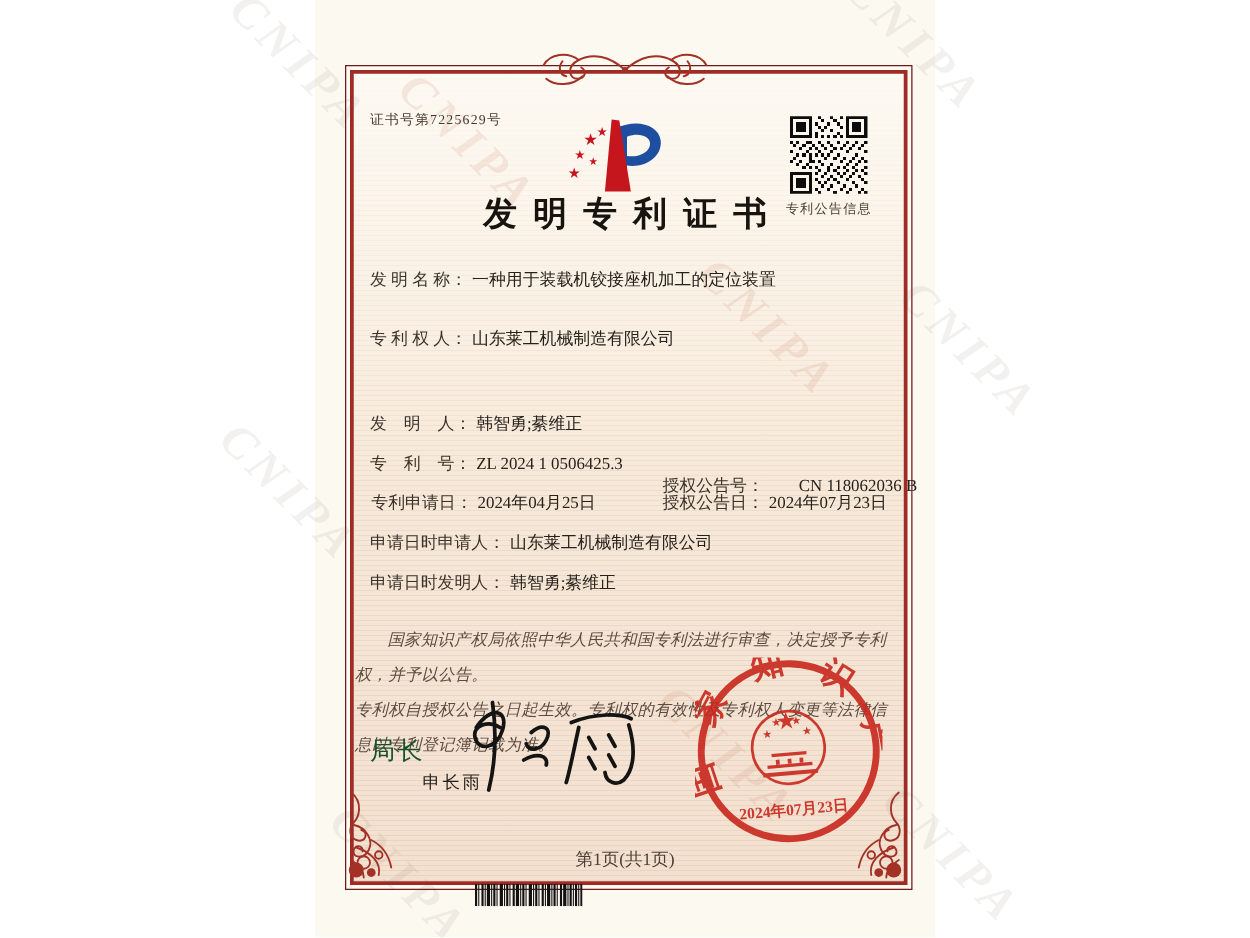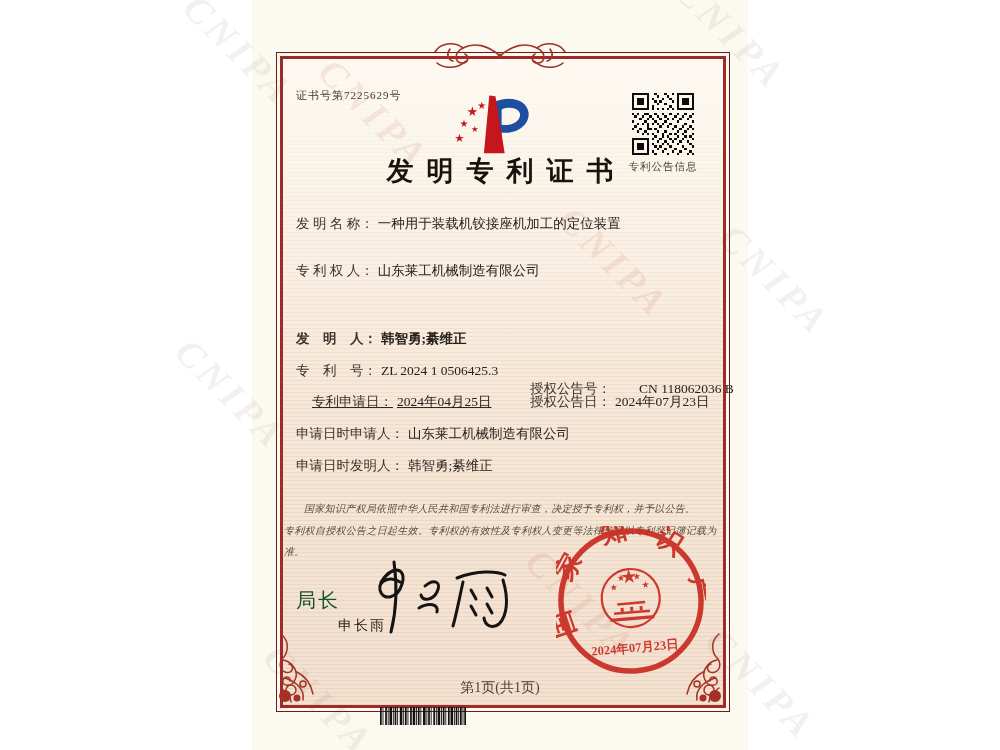--- a/index.html
+++ b/index.html
@@ -21,21 +21,21 @@
       z-index:2;}
   .abs{position:absolute;z-index:5;}
   .certno{left:296px;top:88px;font-size:11px;color:#43392f;letter-spacing:1px;}
   .title{left:280px;top:153px;width:440px;text-align:center;font-size:27px;
       font-weight:bold;color:#17140f;letter-spacing:13px;padding-left:13px;box-sizing:border-box;}
   .qrlabel{left:618px;top:160px;width:90px;text-align:center;font-size:10.5px;
       color:#4a4036;letter-spacing:1px;}
   .row{display:flex;align-items:baseline;font-size:13.5px;color:#2e2822;}
   .row .lab{white-space:pre;color:#3a322a;}
   .row .val{margin-left:4px;color:#26211b;}
-  .legal{left:284px;top:498px;width:436px;font-size:10px;line-height:2.15;
+  .legal{left:284px;top:498px;width:436px;font-size:13px;line-height:2.15;
       color:#5c4c40;font-style:italic;letter-spacing:0.3px;z-index:5;}
   .legal .l1{text-indent:2em;}
   .signrole{left:296px;top:587px;font-size:20px;color:#14532d;letter-spacing:2px;}
   .signname{left:296px;top:617px;font-size:14px;color:#231f1a;letter-spacing:2px;margin-left:42px;}
   .footerpg{left:280px;top:679px;width:440px;text-align:center;font-size:14px;color:#4a4036;}
   svg{display:block;}
 </style>
 </head>
 <body>
 
@@ -150,33 +150,33 @@
   <div class="abs title">发明专利证书</div>
 
   <div class="abs row" style="left:296px;top:215px;">
     <span class="lab">发 明 名 称：</span>
     <span class="val">一种用于装载机铰接座机加工的定位装置</span>
   </div>
   <div class="abs row" style="left:296px;top:262px;">
     <span class="lab">专 利 权 人：</span>
     <span class="val">山东莱工机械制造有限公司</span>
   </div>
-  <div class="abs row" style="left:296px;top:330px;font-weight:bold;">
+  <div class="abs row" style="left:296px;top:330px;">
     <span class="lab">发　明　人：</span>
     <span class="val">韩智勇;綦维正</span>
   </div>
   <div class="abs row" style="left:296px;top:362px;">
     <span class="lab">专　利　号：</span>
     <span class="val">ZL 2024 1 0506425.3</span>
   </div>
   <div class="abs row" style="left:530px;top:380px;gap:24px;">
     <span class="lab">授权公告号：</span>
     <span class="val">CN 118062036 B</span>
   </div>
-  <div class="abs row" style="left:312px;top:393px;text-decoration:underline;">
+  <div class="abs row" style="left:297px;top:393px;">
     <span class="lab">专利申请日：</span>
     <span class="val">2024年04月25日</span>
   </div>
   <div class="abs row" style="left:530px;top:393px;">
     <span class="lab">授权公告日：</span>
     <span class="val">2024年07月23日</span>
   </div>
   <div class="abs row" style="left:296px;top:425px;">
     <span class="lab">申请日时申请人：</span>
     <span class="val">山东莱工机械制造有限公司</span>

